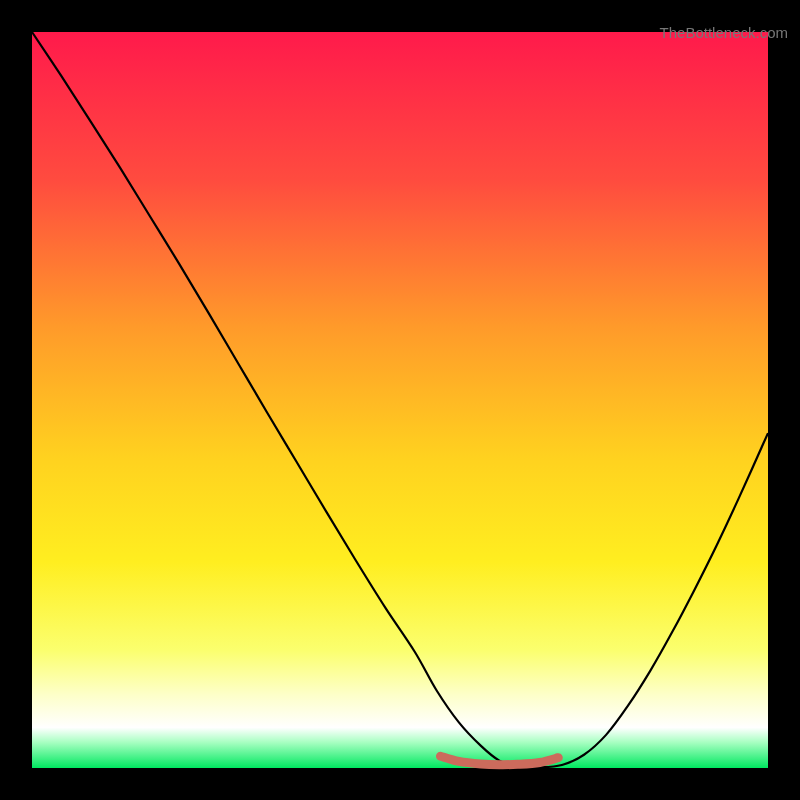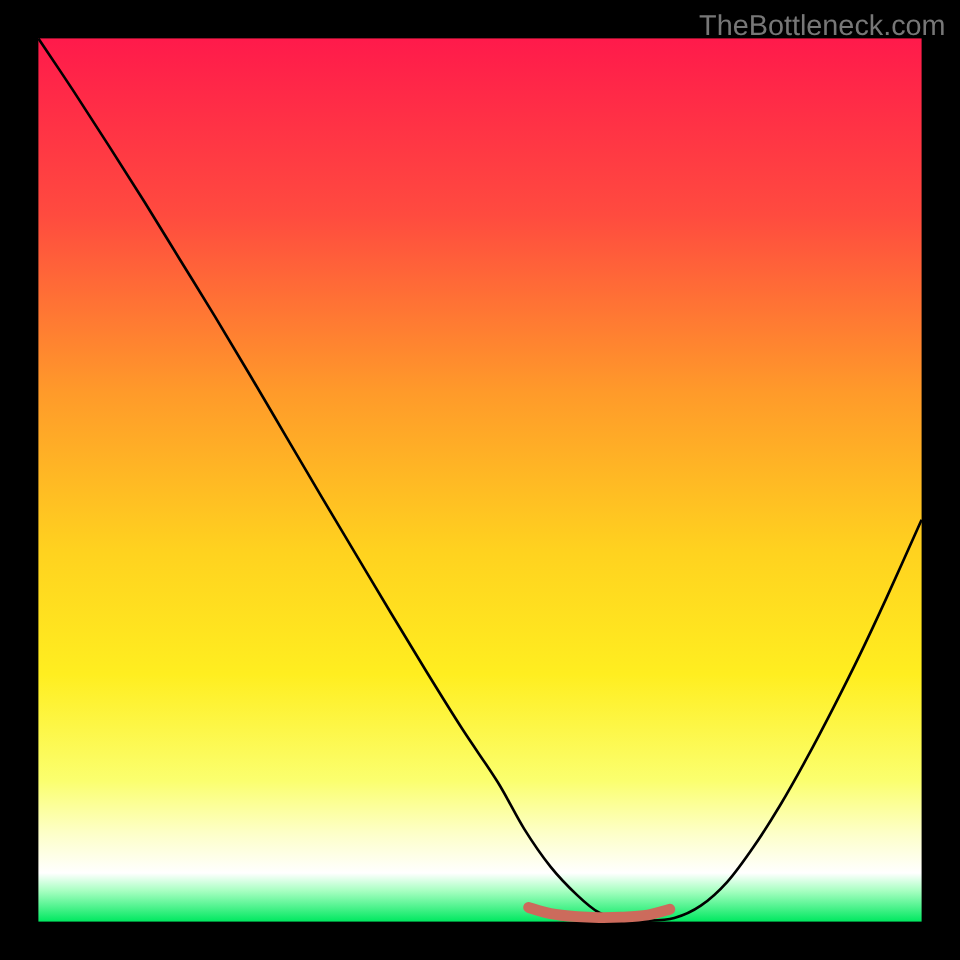--- a/index.html
+++ b/index.html
@@ -11,24 +11,24 @@
     overflow: hidden;
     font-family: Arial, Helvetica, sans-serif;
   }
   .chart-container {
     position: relative;
     width: 800px;
     height: 800px;
   }
   .watermark {
     position: absolute;
-    top: 8px;
+    top: 24px;
     right: 12px;
     color: #777;
-    font-size: 24px;
+    font-size: 15px;
     font-weight: 500;
     z-index: 10;
   }
   svg {
     display: block;
   }
 </style>
 </head>
 <body>
 

